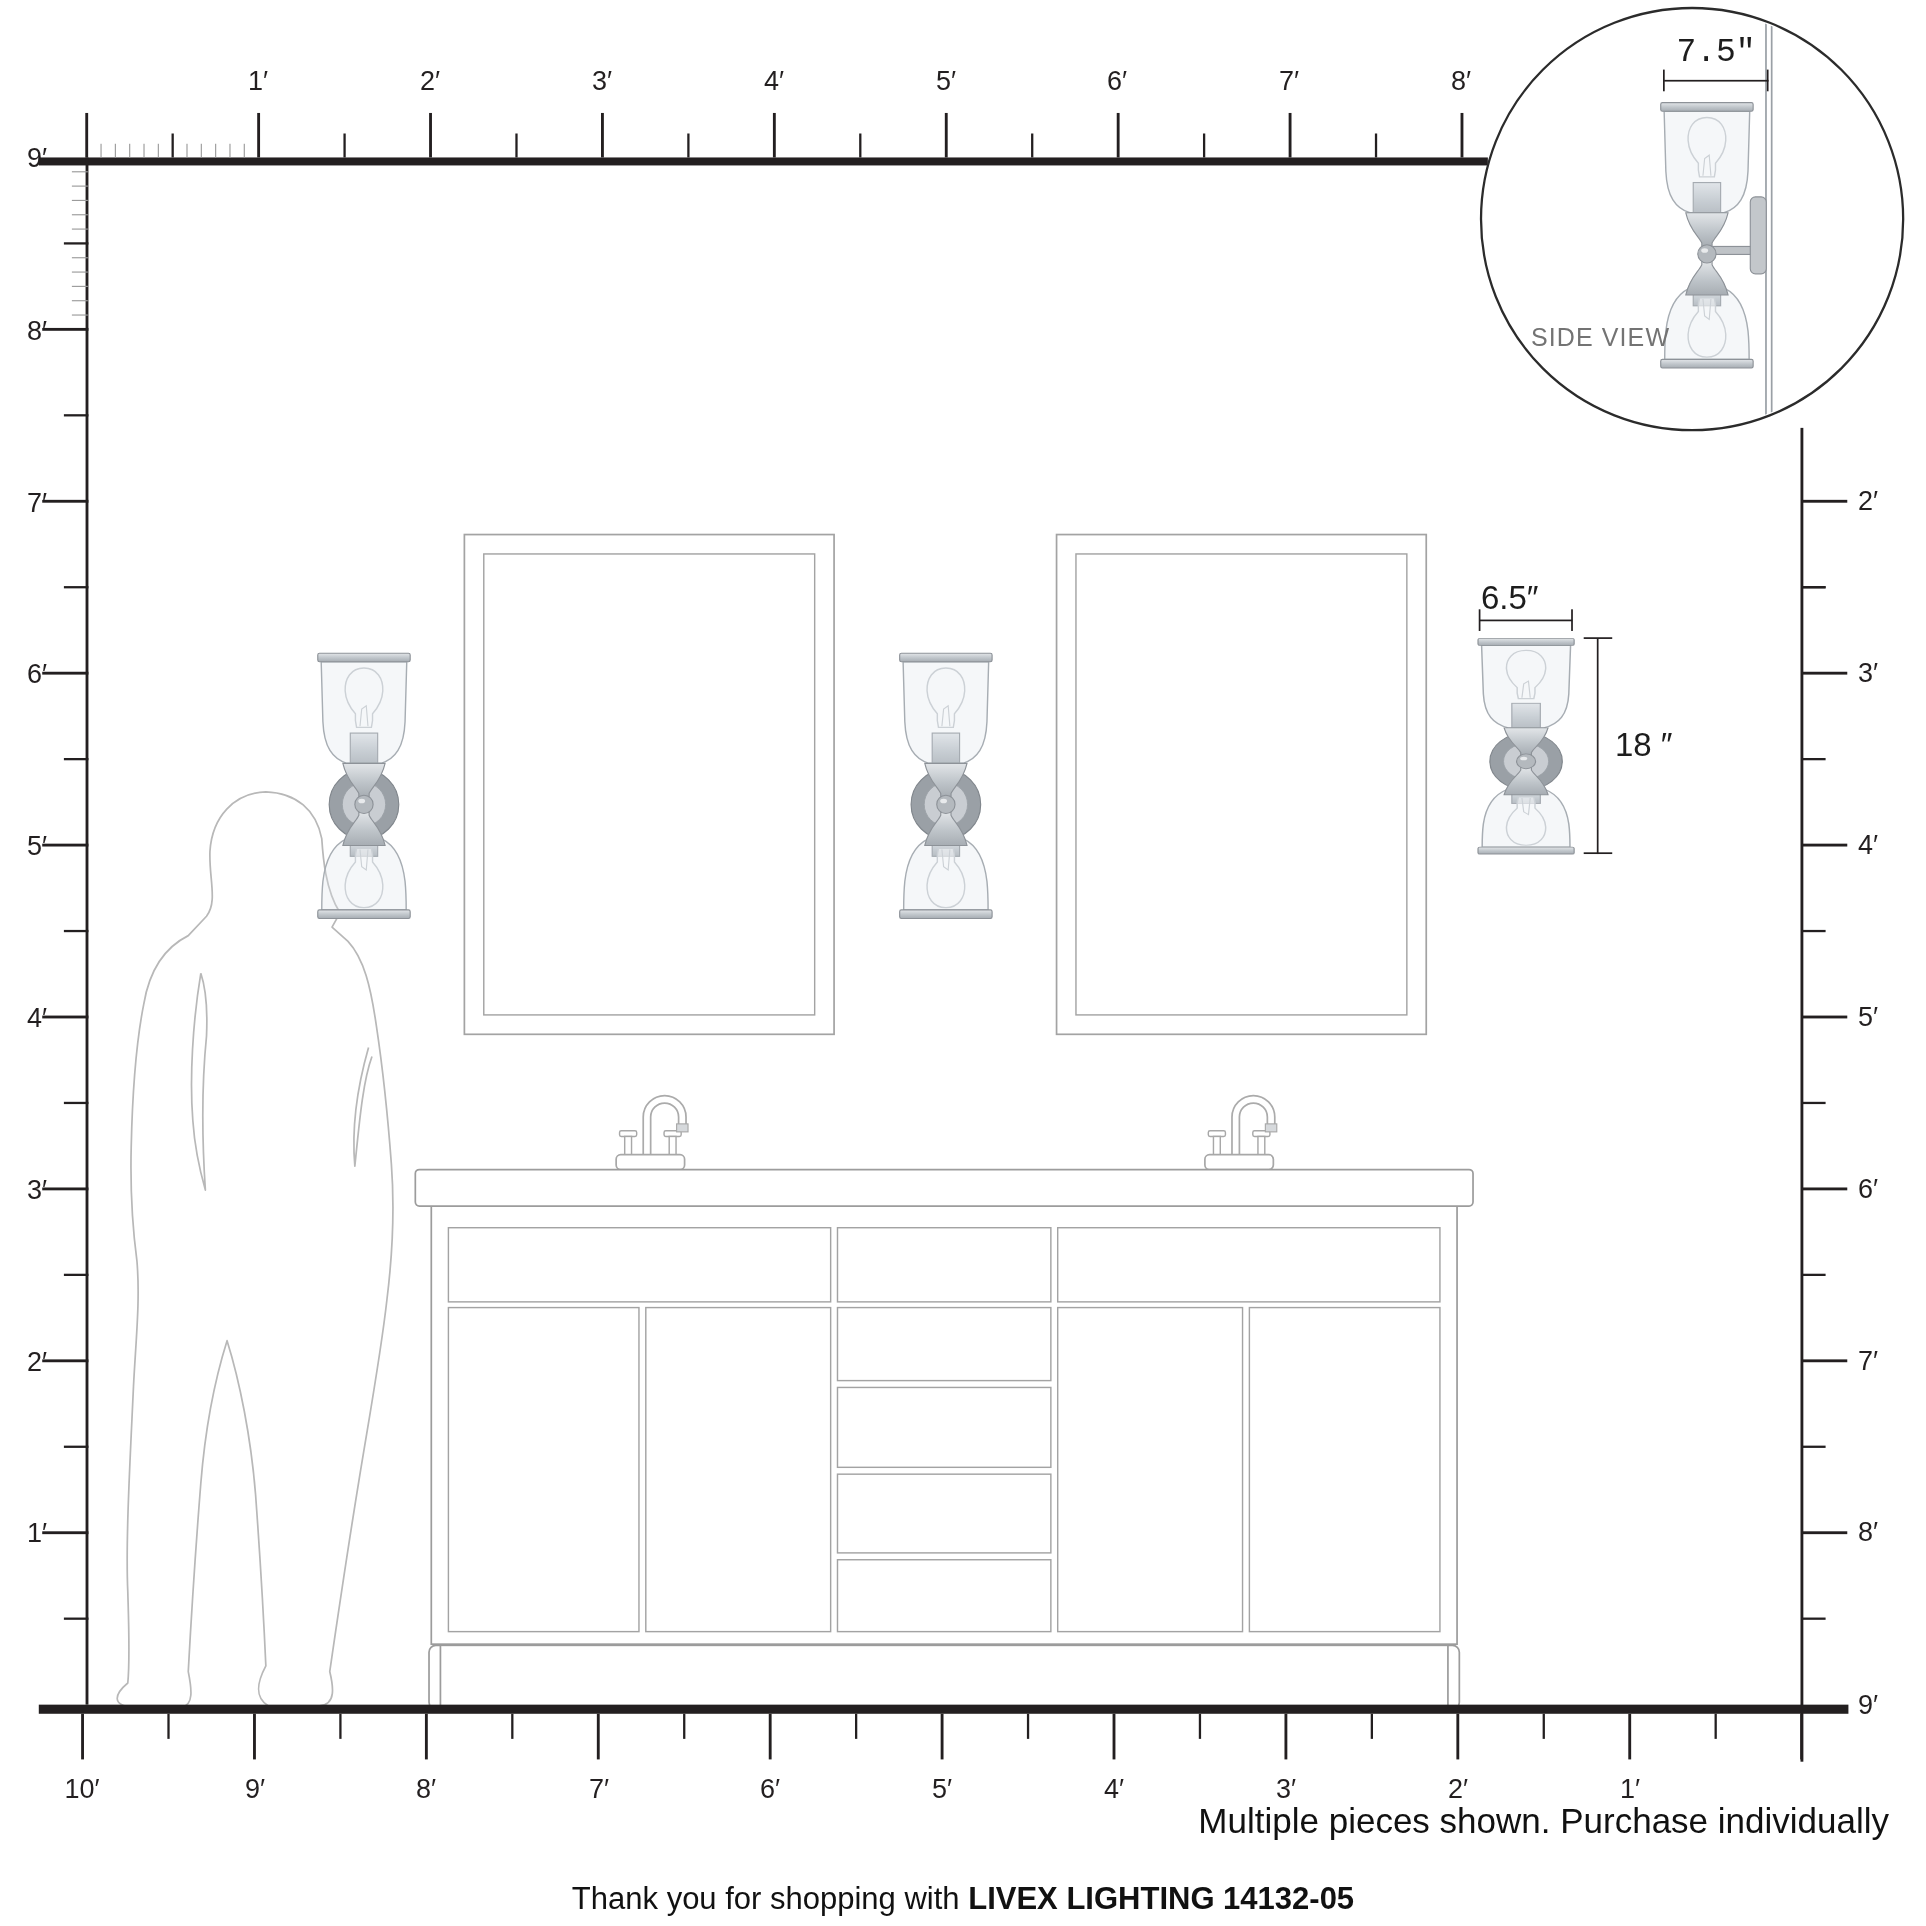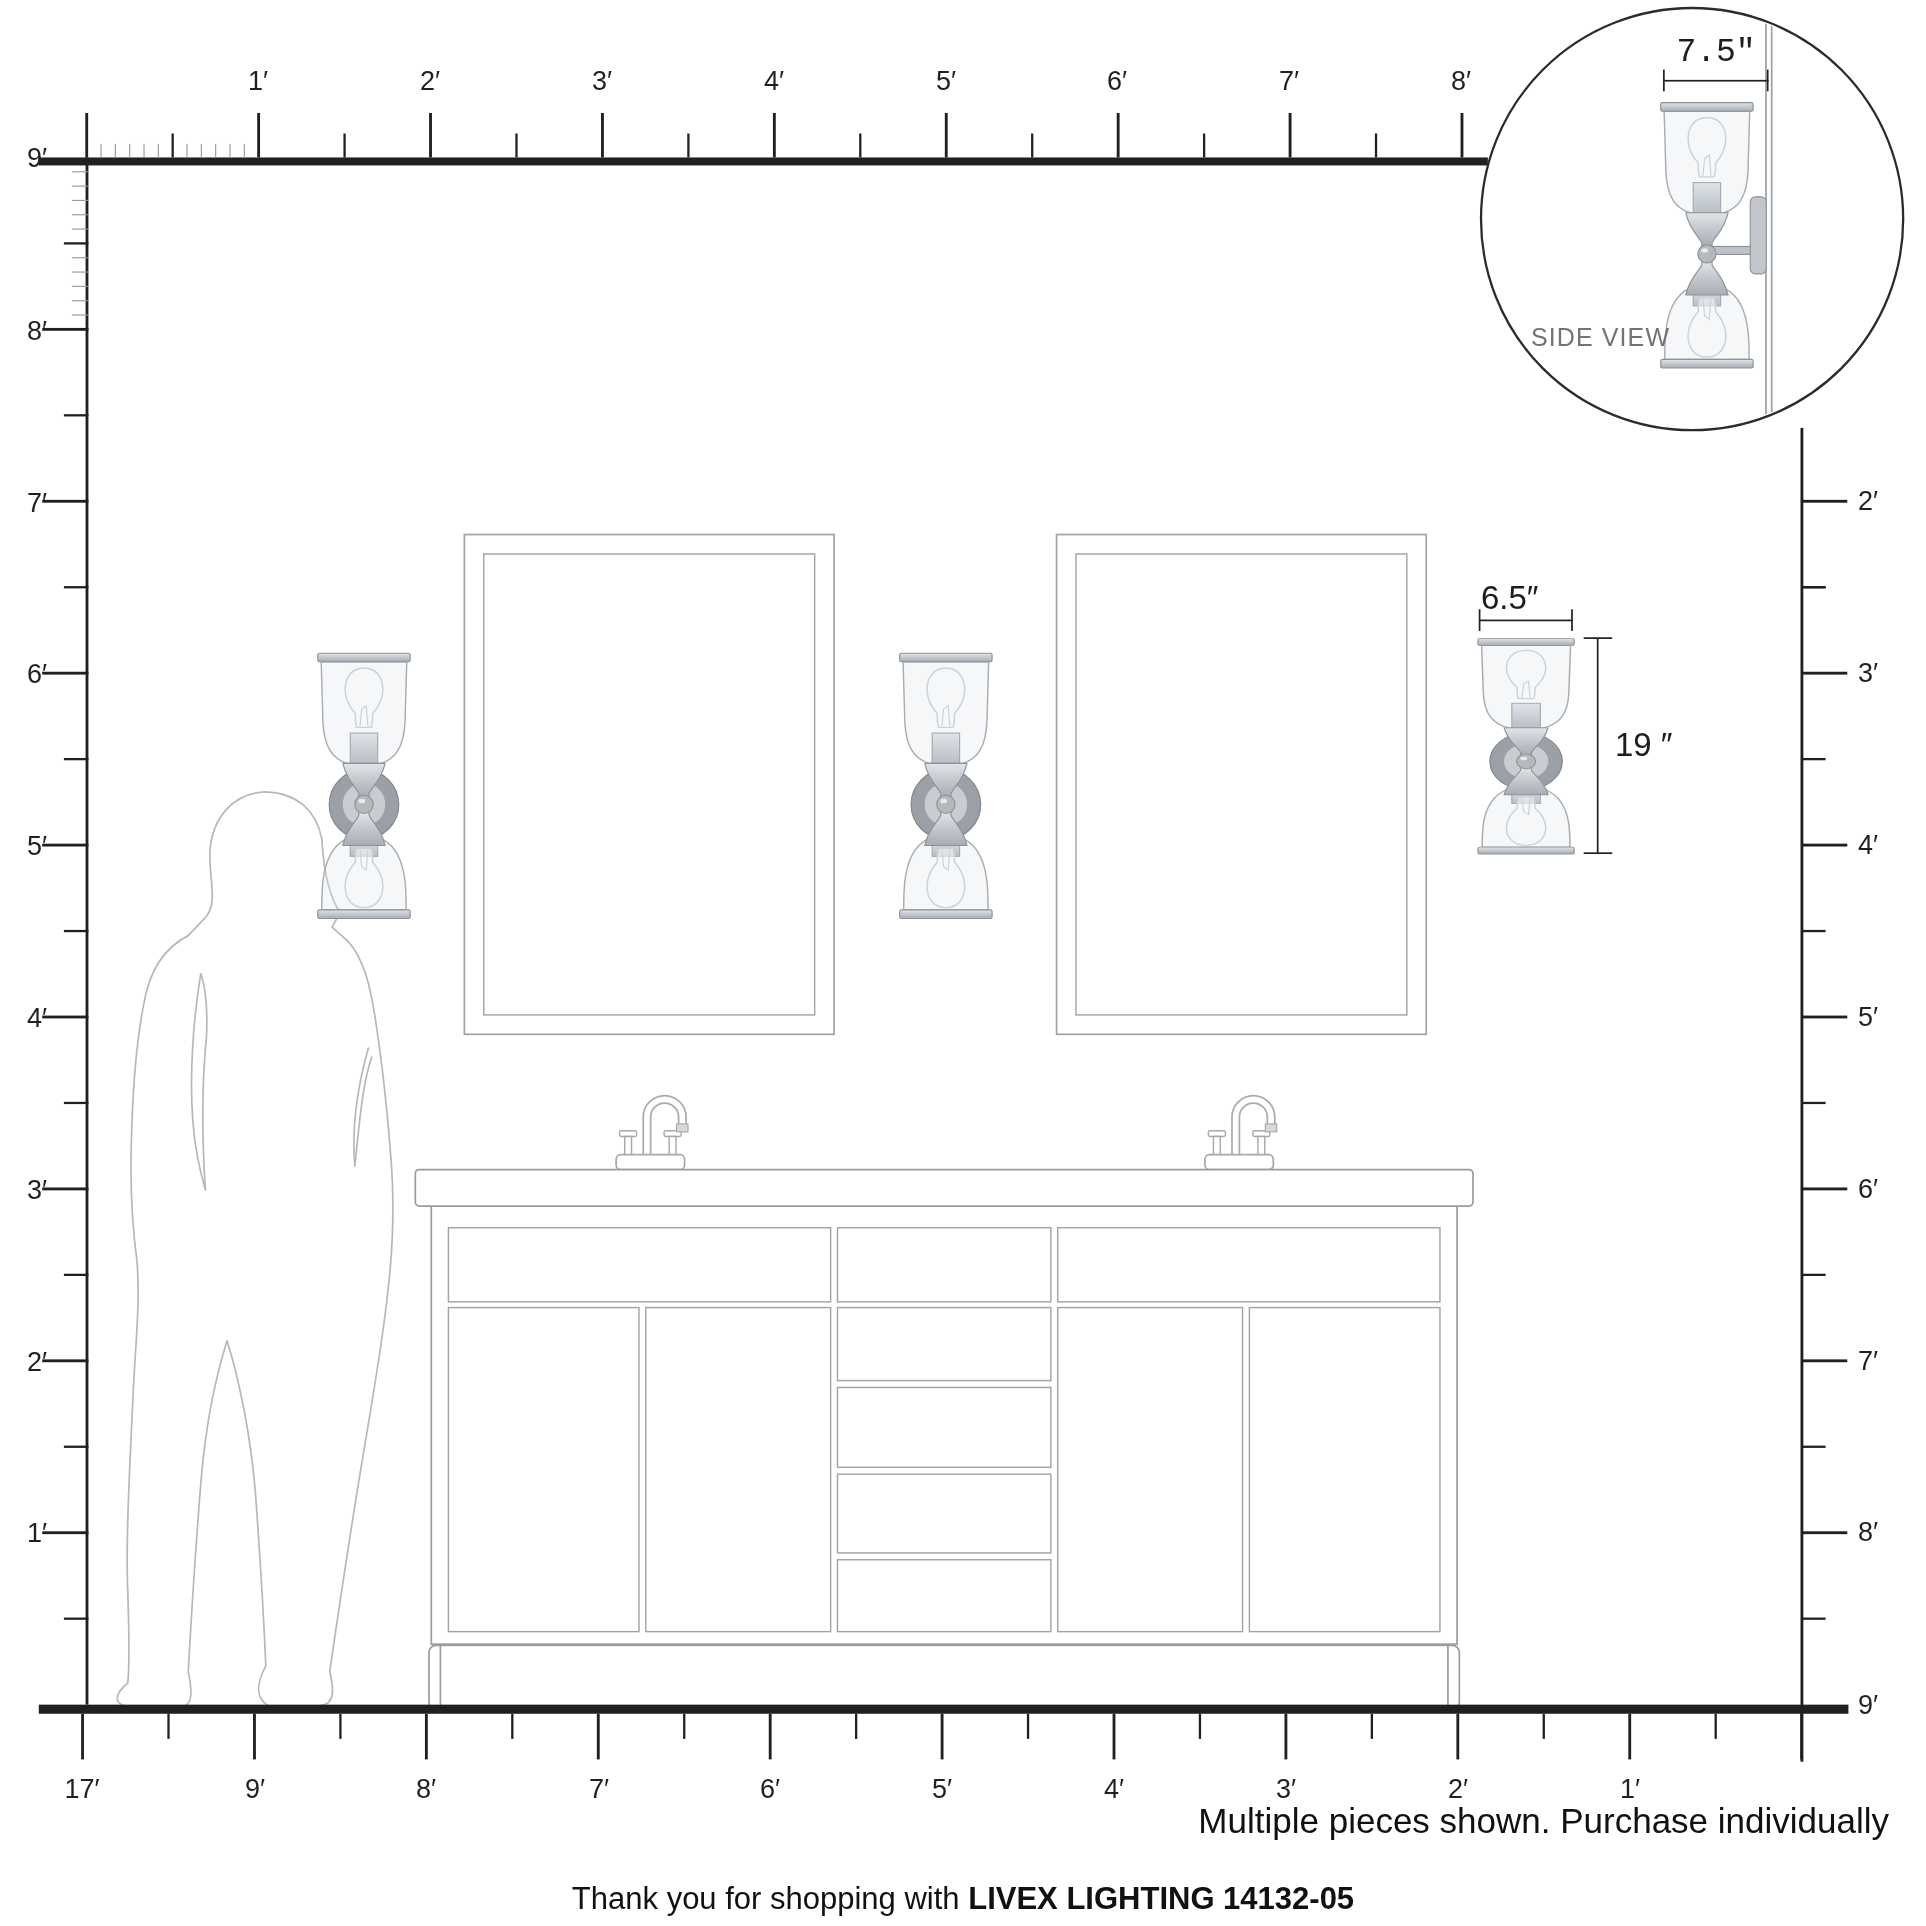--- a/index.html
+++ b/index.html
@@ -288,33 +288,33 @@
 
 <div class="lbl" style="left:1858px;top:484px;">2′</div>
 <div class="lbl" style="left:1858px;top:656px;">3′</div>
 <div class="lbl" style="left:1858px;top:828px;">4′</div>
 <div class="lbl" style="left:1858px;top:1000px;">5′</div>
 <div class="lbl" style="left:1858px;top:1172px;">6′</div>
 <div class="lbl" style="left:1858px;top:1344px;">7′</div>
 <div class="lbl" style="left:1858px;top:1515px;">8′</div>
 <div class="lbl" style="left:1858px;top:1688px;">9′</div>
 
-<div class="lbl c" style="left:42px;top:1772px;width:80px;">17′</div>
+<div class="lbl c" style="left:42px;top:1772px;width:80px;">10′</div>
 <div class="lbl c" style="left:215px;top:1772px;width:80px;">9′</div>
 <div class="lbl c" style="left:386px;top:1772px;width:80px;">8′</div>
 <div class="lbl c" style="left:559px;top:1772px;width:80px;">7′</div>
 <div class="lbl c" style="left:730px;top:1772px;width:80px;">6′</div>
 <div class="lbl c" style="left:902px;top:1772px;width:80px;">5′</div>
 <div class="lbl c" style="left:1074px;top:1772px;width:80px;">4′</div>
 <div class="lbl c" style="left:1246px;top:1772px;width:80px;">3′</div>
 <div class="lbl c" style="left:1418px;top:1772px;width:80px;">2′</div>
 <div class="lbl c" style="left:1590px;top:1772px;width:80px;">1′</div>
 
 <div class="dim c" style="left:1481px;top:579px;width:126px;">6.5″</div>
-<div class="dim" style="left:1615px;top:726px;">19 ″</div>
+<div class="dim" style="left:1615px;top:726px;">18 ″</div>
 <div class="dim c" style="left:1653px;top:34px;width:126px;text-align:center;font-family:Liberation Mono, monospace;">7.5″</div>
 <div class="sideview" style="left:1531px;top:323px;">SIDE VIEW</div>
 
 <div class="note">Multiple pieces shown. Purchase individually</div>
 <div class="footer">
   <span>Thank you for shopping with </span><b>LIVEX LIGHTING 14132-05</b>
 </div>
 
 </div>
 

